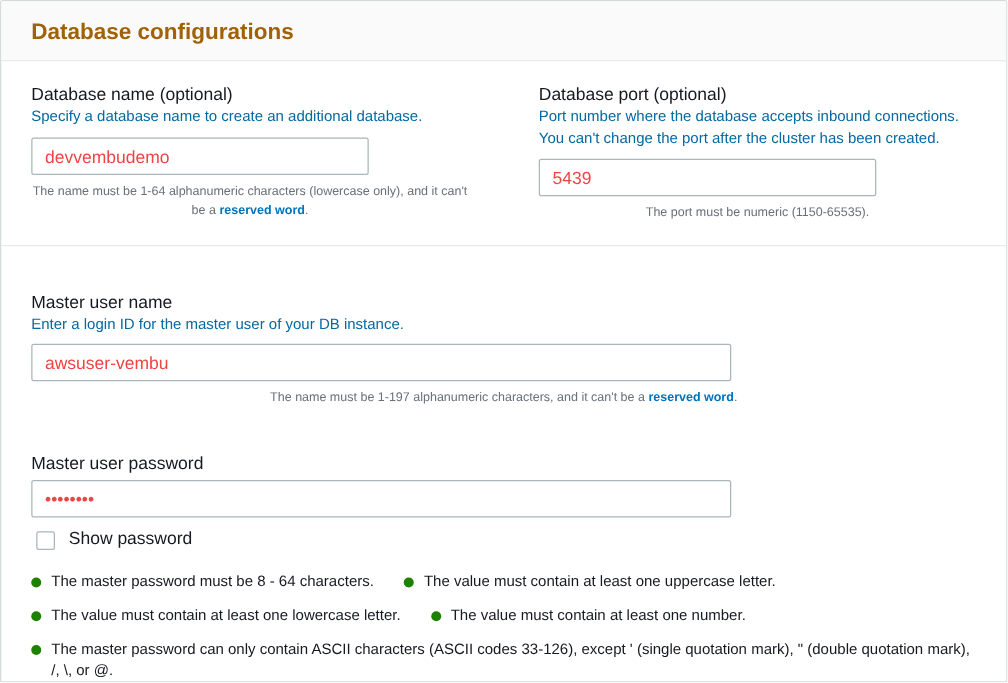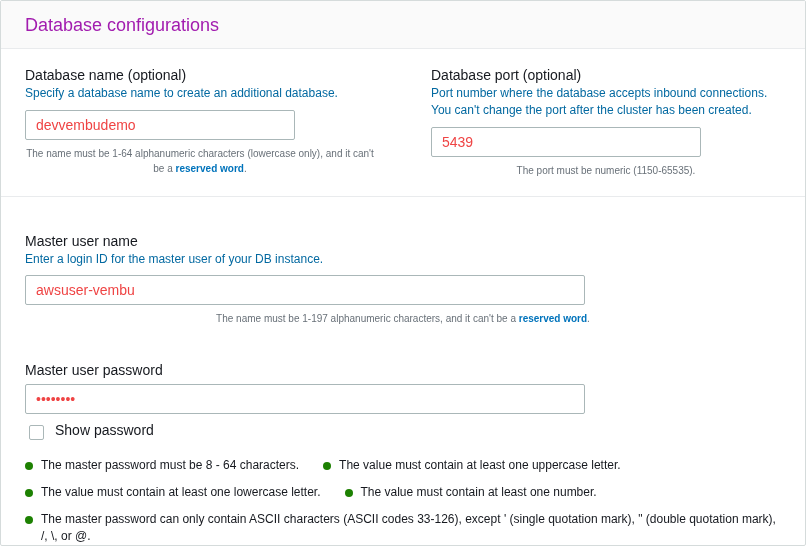--- a/index.html
+++ b/index.html
@@ -19,22 +19,22 @@
     overflow: hidden;
   }
   .panel-header {
     padding: 14px 24px 12px 24px;
     border-bottom: 1px solid #e9ebed;
     background: #fafafa;
   }
   .panel-header h2 {
     margin: 0;
     font-size: 18px;
-    font-weight: 400;
-    color: #a21caf;
+    font-weight: 700;
+    color: #a16207;
   }
   .panel-body {
     padding: 18px 24px 10px 24px;
   }
   .row {
     display: flex;
     gap: 56px;
   }
   .col { flex: 1; min-width: 0; }
   .field-label {

